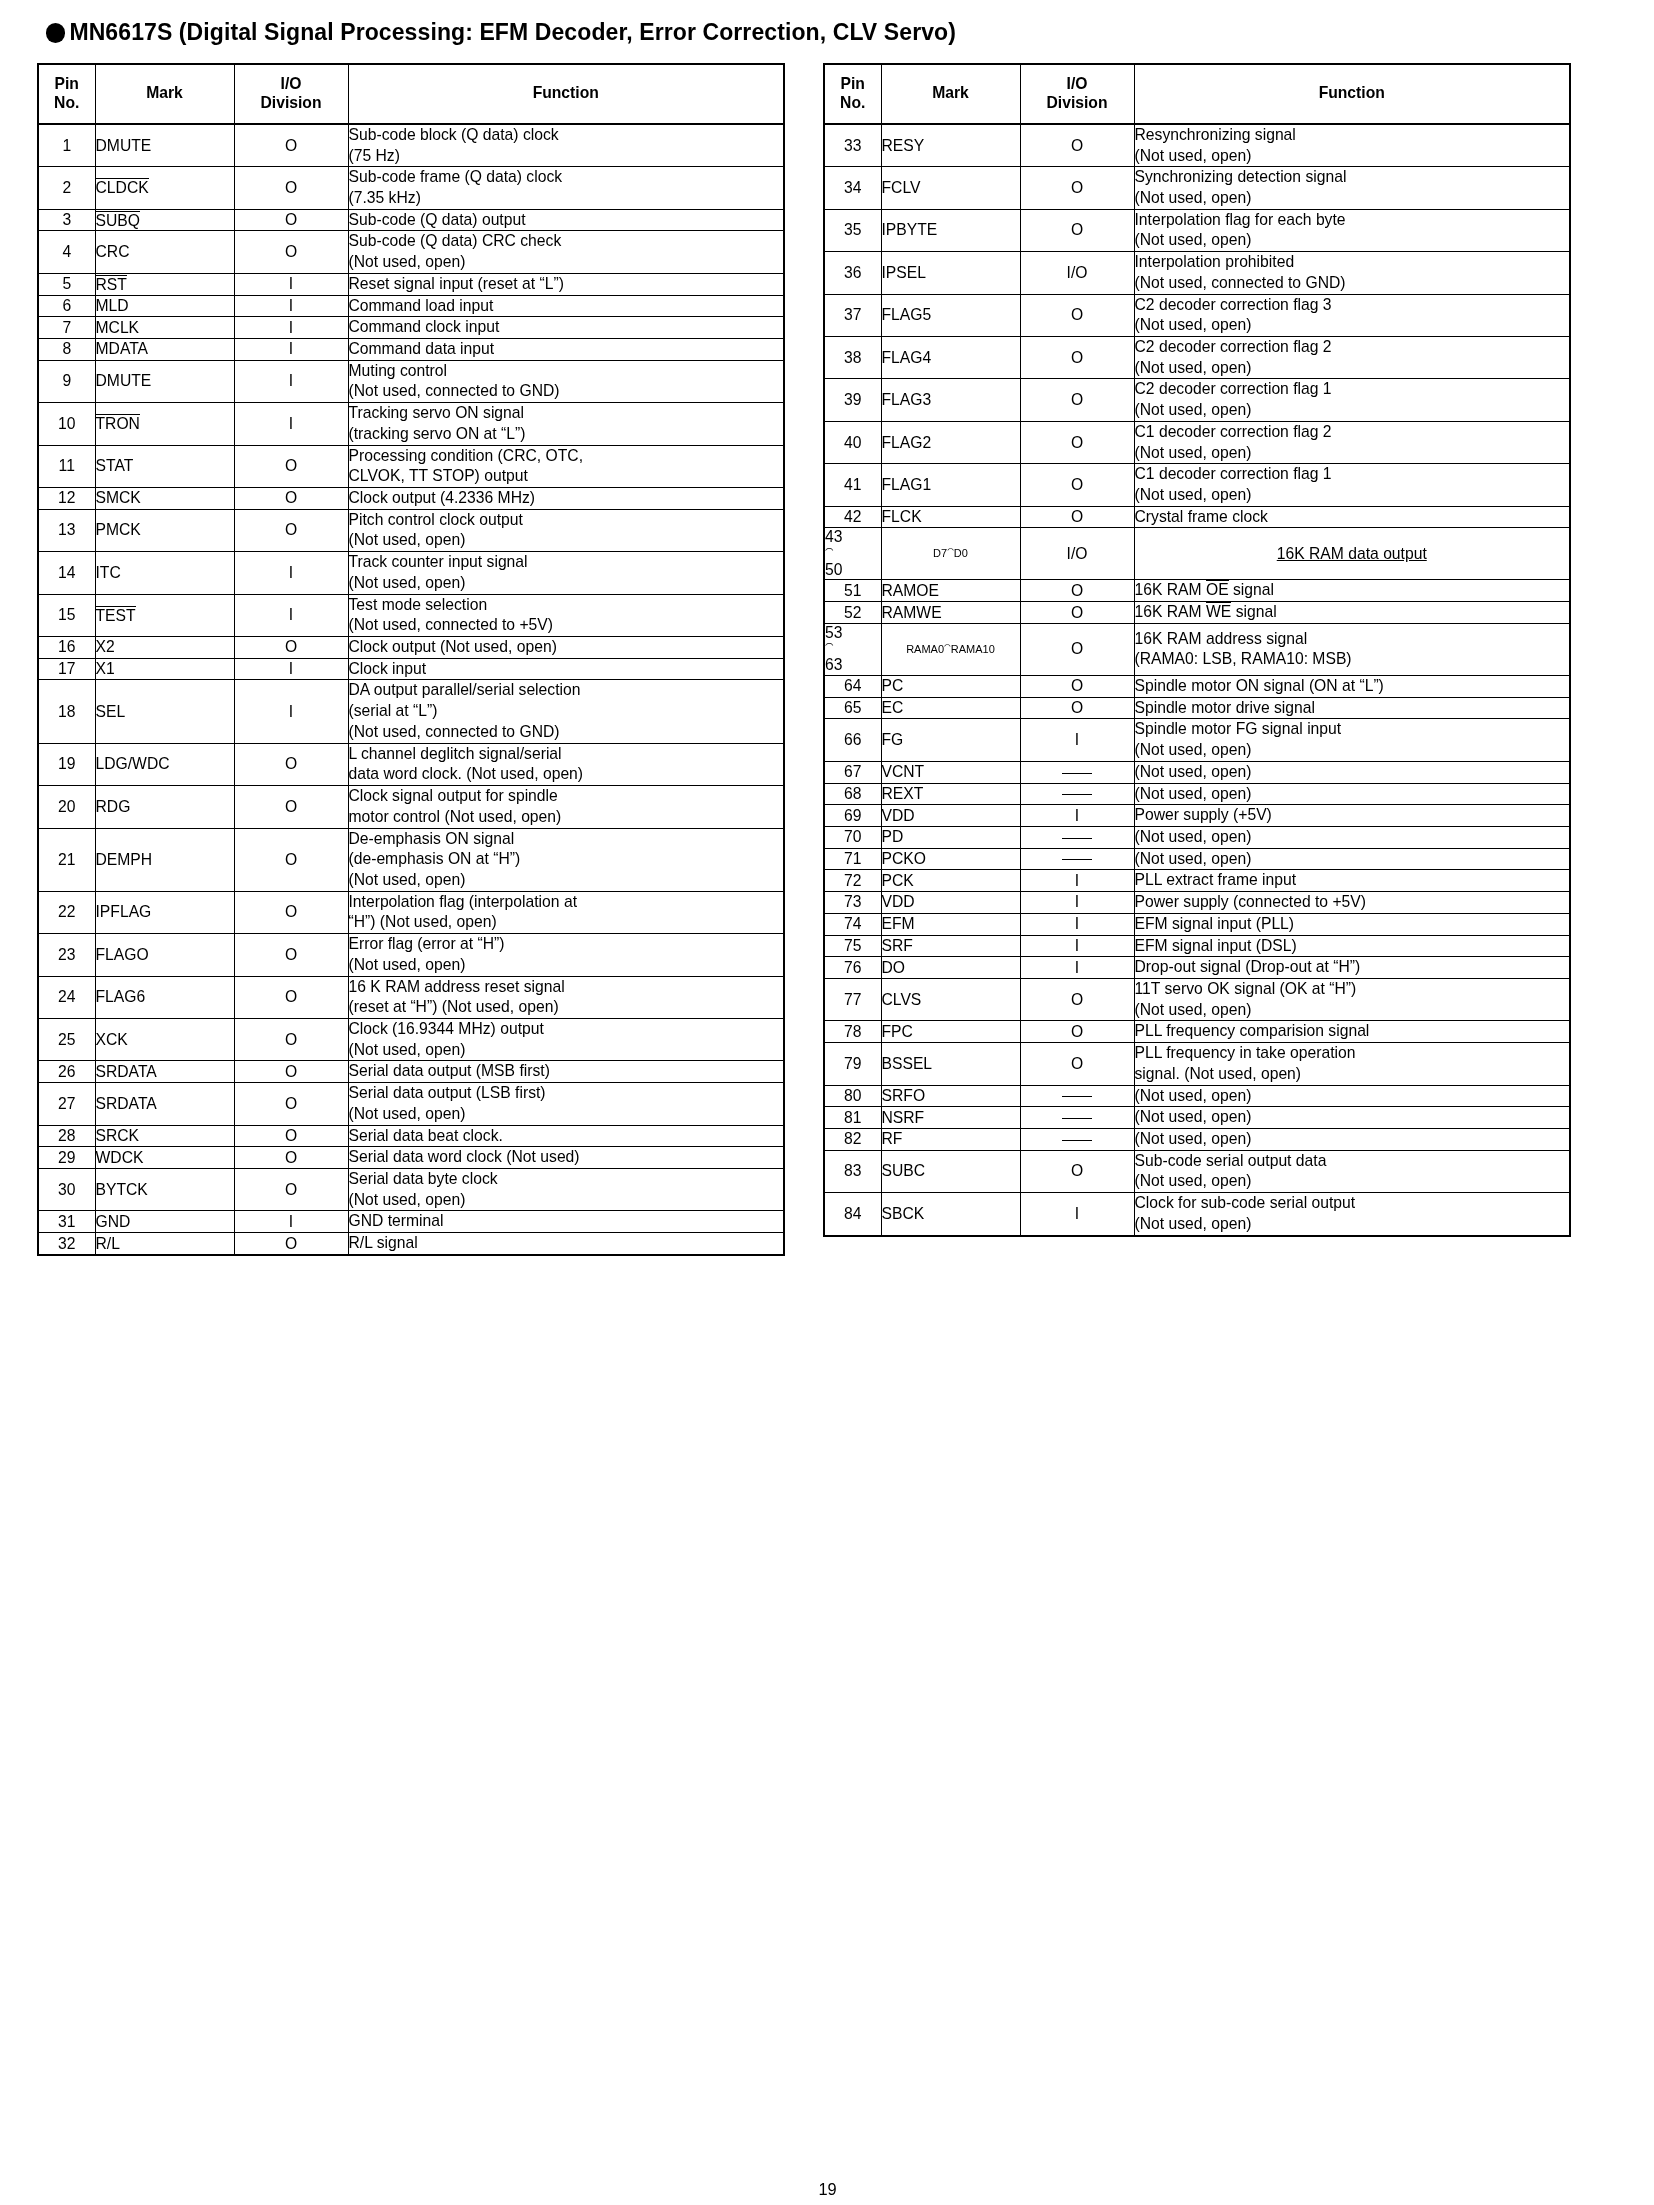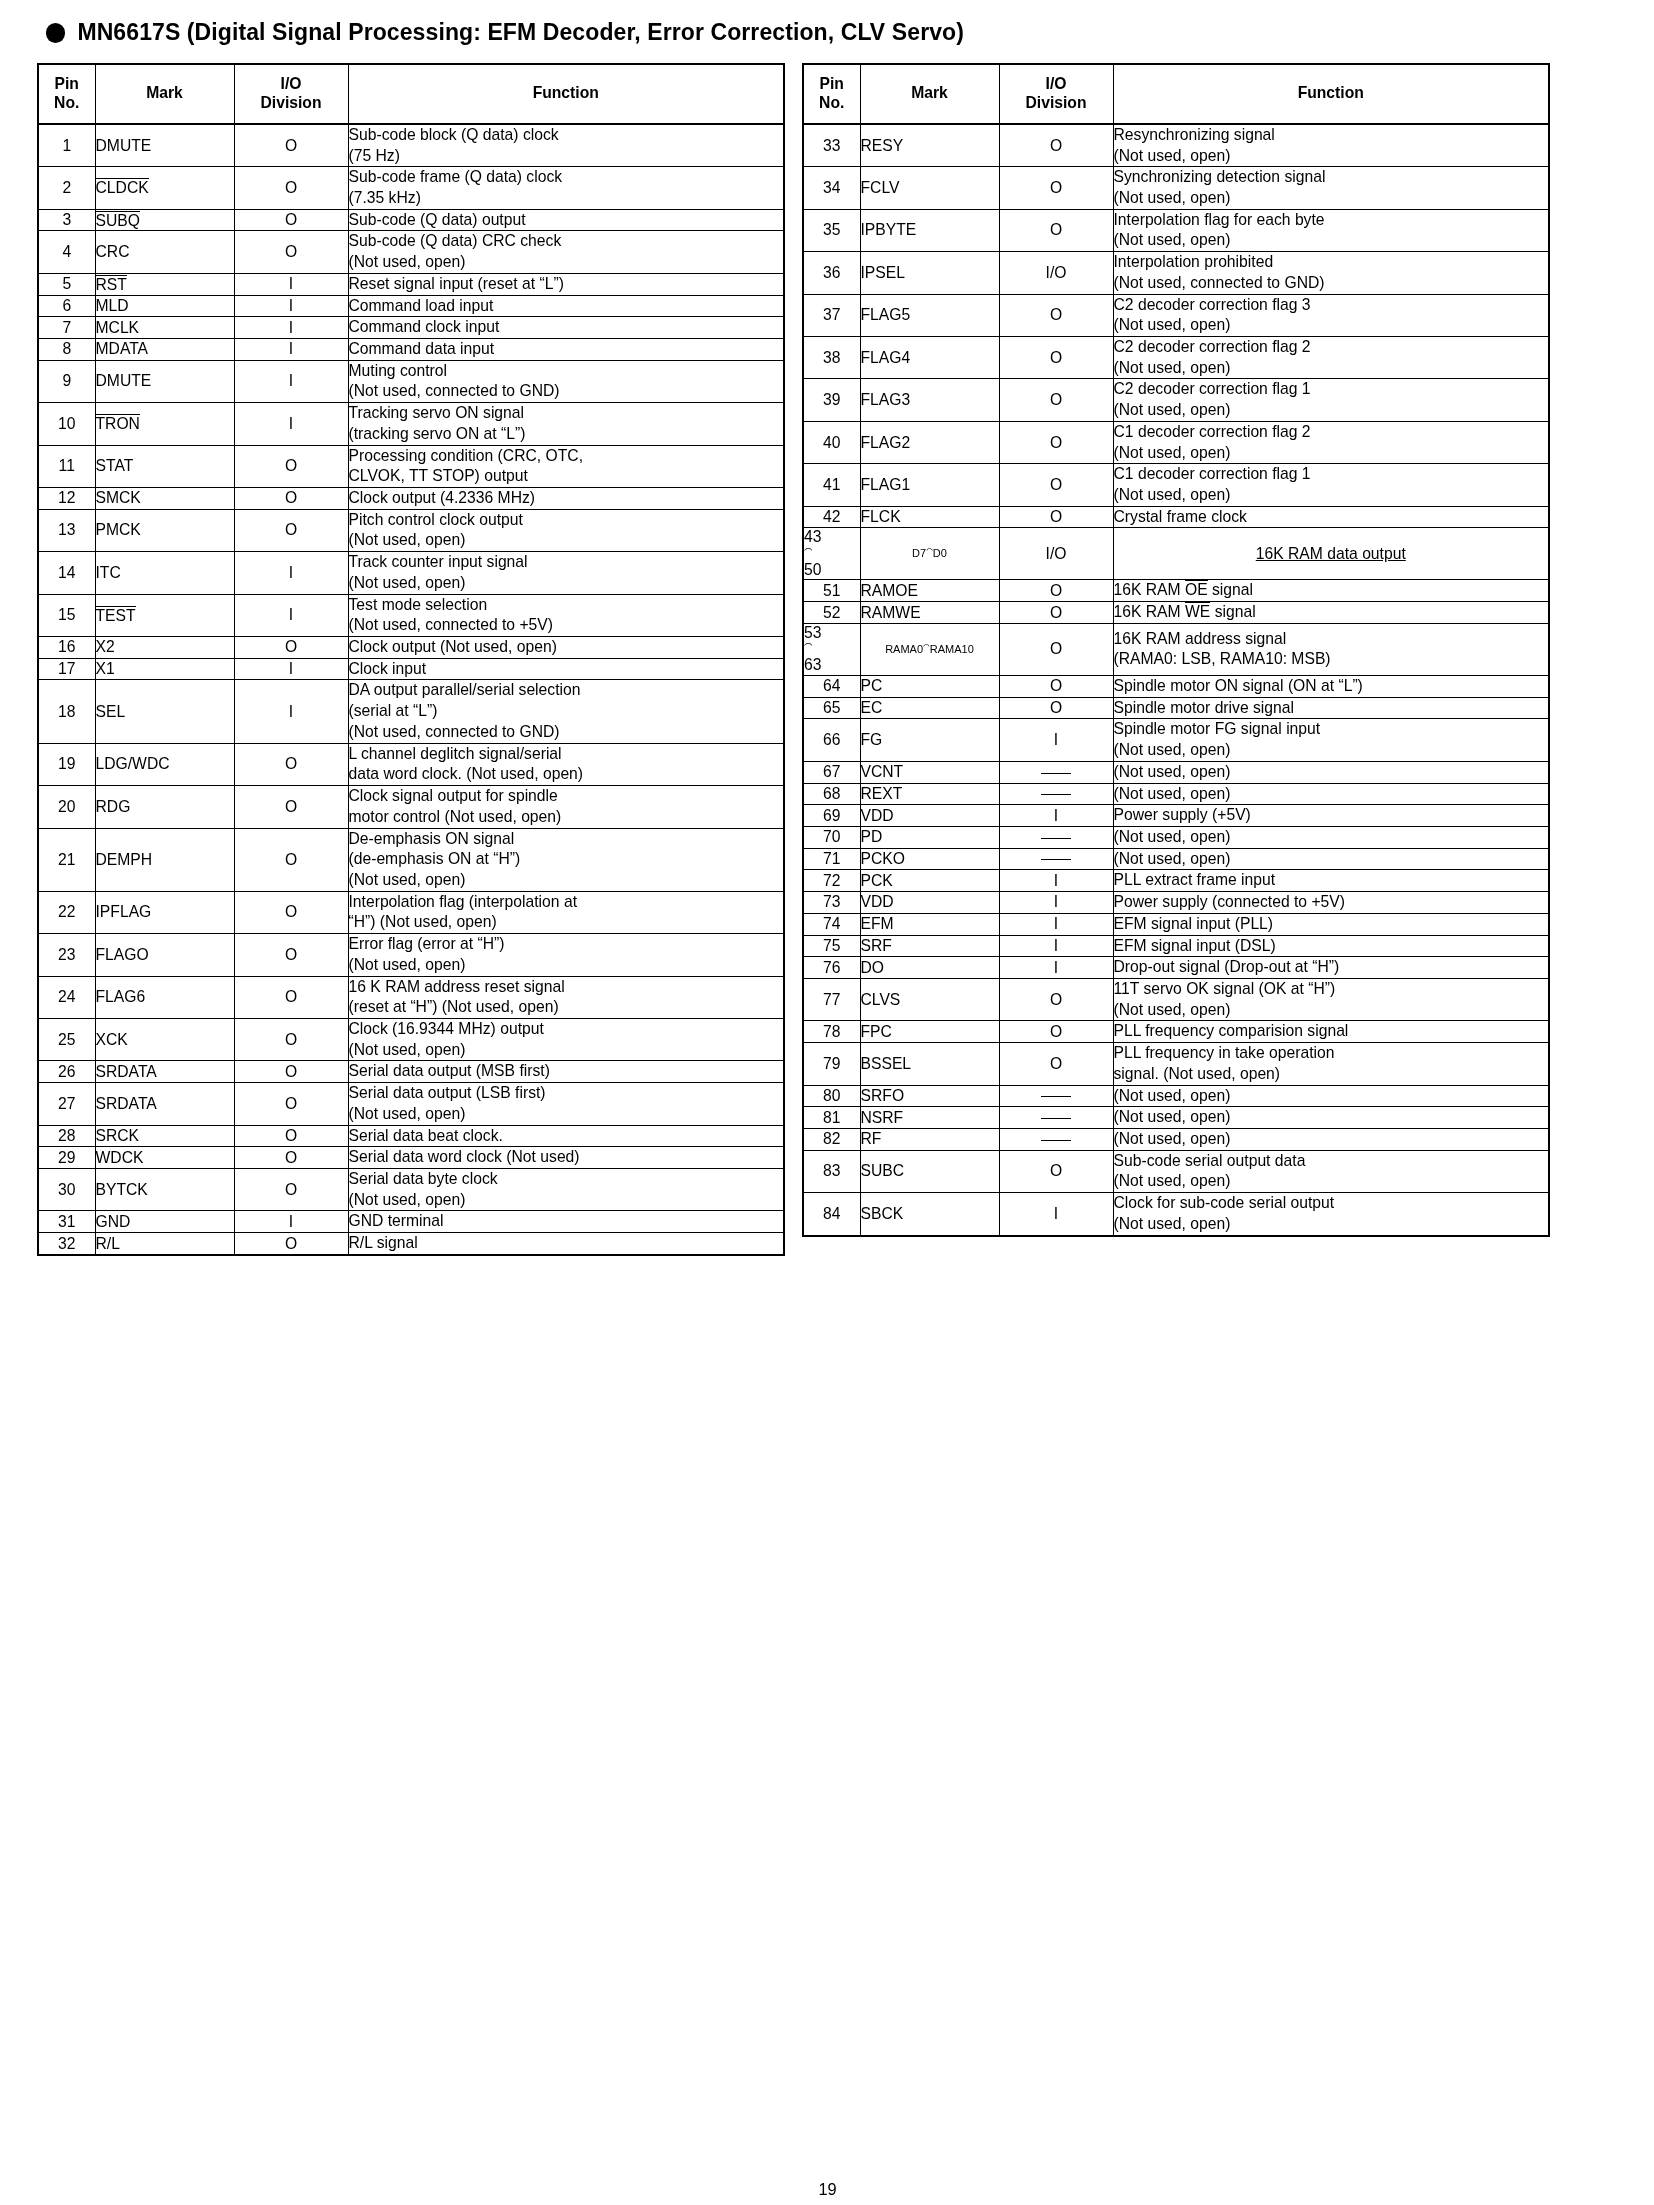--- a/index.html
+++ b/index.html
@@ -17,39 +17,39 @@
   .page {
     width: 1655px;
     height: 2205px;
     box-sizing: border-box;
     padding: 19.4px 37px 0 37px;
     position: relative;
   }
   .title-row {
     display: flex;
     align-items: center;
-    gap: 12px;
+    gap: 4px;
     margin: 0 0 16.4px 9px;
   }
   .bullet {
     width: 19.4px;
     height: 19.4px;
     border-radius: 50%;
     background: #000;
     flex: 0 0 auto;
   }
   .title-text {
     font-size: 23px;
     font-weight: bold;
     letter-spacing: 0.1px;
     white-space: nowrap;
   }
   .tables {
     display: flex;
-    gap: 17px;
+    gap: 38px;
     align-items: flex-start;
   }
   table.pintable {
     border-collapse: collapse;
     table-layout: fixed;
     border: 2.2px solid #000;
     background: #fff;
   }
   table.pintable td, table.pintable th {
     border: 0.7px solid #000;

